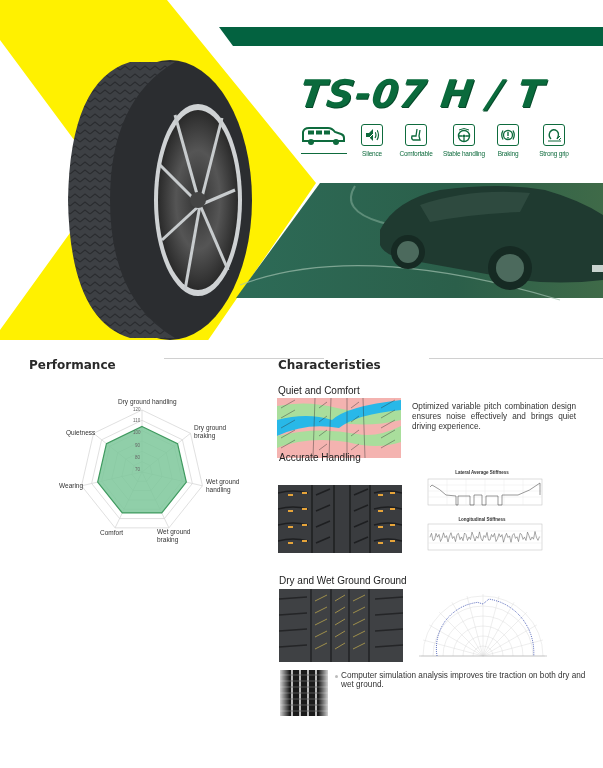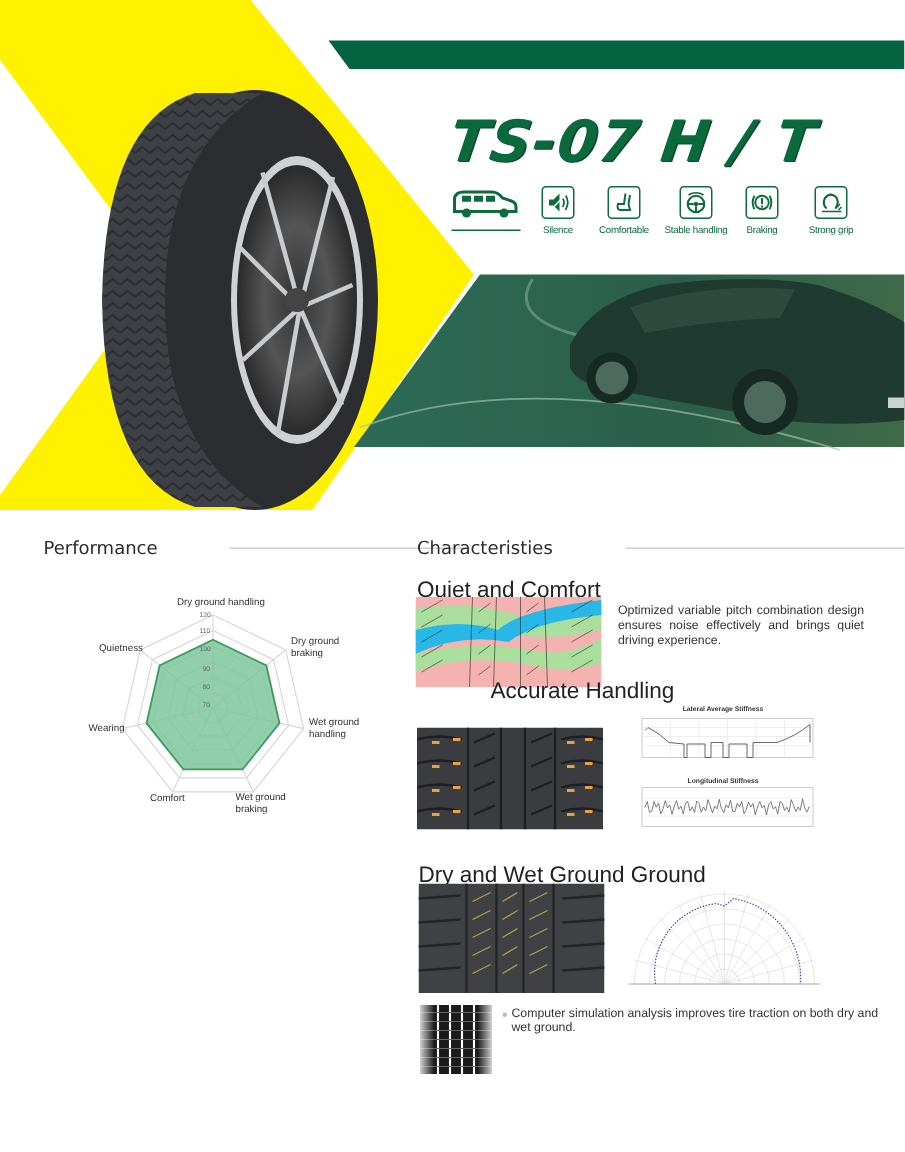--- a/index.html
+++ b/index.html
@@ -23,26 +23,26 @@
     .feat { position: absolute; top: 0; text-align: center; }
     .feat-box {
       width: 22px; height: 22px; border: 1.6px solid #0e6b3d; border-radius: 3px;
       margin: 2px auto 0; display: flex; align-items: center; justify-content: center;
     }
     .feat-label { font-size: 6.5px; color: #0e6b3d; margin-top: 4px; white-space: nowrap; letter-spacing: -0.2px; }
     .car-icon-line { position: absolute; left: 3px; top: 31px; width: 46px; height: 1.2px; background: #0e6b3d; }
 
     
     .section-heading {
-      position: absolute; font-family: "DejaVu Sans", sans-serif; font-weight: normal;
-      font-size: 12px; color: #2a2a2a; display: flex; align-items: center; gap: 42px;
+      position: absolute; font-family: "DejaVu Sans", sans-serif; font-weight: bold;
+      font-size: 12px; color: #2a2a2a; display: flex;  gap: 42px;
     }
     .section-heading .rule { height: 1px; background: #d0d0d0; margin-left: 6px; }
 
-    .sub-heading { position: absolute; font-size: 15px; color: #222; }
+    .sub-heading { position: absolute; font-size: 10px; color: #222; }
 
     .body-text { position: absolute; font-size: 8.2px; line-height: 10px; color: #333; text-align: justify; }
 
     .bullets { position: absolute; left: 335px; top: 671px; width: 255px; font-size: 8.2px; line-height: 9px; color: #333; }
     .bullets li { list-style: none; position: relative; padding-left: 6px; margin-bottom: 6px; }
     .bullets li::before { content: ""; position: absolute; left: 0; top: 4px; width: 3px; height: 3px; border-radius: 50%; background: #bbb; }
 
     .img-box { position: absolute; overflow: hidden; }
 
     .radar-label { position: absolute; font-size: 6.5px; color: #333; line-height: 8px; }
@@ -223,21 +223,21 @@
   <g stroke="#2f2f2f" stroke-width="0.6" fill="none" opacity="0.7">
     <path d="M38 0 L36 60 M54 0 L52 60 M70 0 L70 60 M86 0 L88 60"></path>
     <path d="M4 10 L18 2 M4 20 L18 12 M4 30 L18 22 M4 40 L18 32 M4 50 L18 42"></path>
     <path d="M104 10 L118 2 M104 20 L118 12 M104 30 L118 22 M104 40 L118 32 M104 50 L118 42"></path>
     <path d="M42 10 L50 4 M42 24 L50 18 M42 38 L50 32 M42 52 L50 46"></path>
     <path d="M74 10 L82 4 M74 24 L82 18 M74 38 L82 32 M74 52 L82 46"></path>
   </g>
 </svg>
 <div class="body-text" style="left:412px; top:402px; width:164px;">Optimized variable pitch combination design ensures noise effectively and brings quiet driving experience.</div>
 
-<div class="sub-heading" style="left:279px; top:452px;margin-left:48px;">Accurate Handling</div>
+<div class="sub-heading" style="left:279px; top:452px;">Accurate Handling</div>
 <svg class="img-box" style="left:278px; top:485px;" width="124" height="68" viewBox="0 0 124 68">
   <rect width="124" height="68" fill="#3a3c3f"></rect>
   <g stroke="#1e1f21" stroke-width="1.5" fill="none">
     <path d="M34 0 L34 68 M56 0 L56 68 M72 0 L72 68 M92 0 L92 68"></path>
     <path d="M0 8 Q15 4 30 8 M0 24 Q15 20 30 24 M0 40 Q15 36 30 40 M0 56 Q15 52 30 56"></path>
     <path d="M96 8 Q110 4 124 8 M96 24 Q110 20 124 24 M96 40 Q110 36 124 40 M96 56 Q110 52 124 56"></path>
     <path d="M38 10 L52 4 M38 26 L52 20 M38 42 L52 36 M38 58 L52 52"></path>
     <path d="M76 10 L90 4 M76 26 L90 20 M76 42 L90 36 M76 58 L90 52"></path>
   </g>
   <g fill="#e6a43a">

